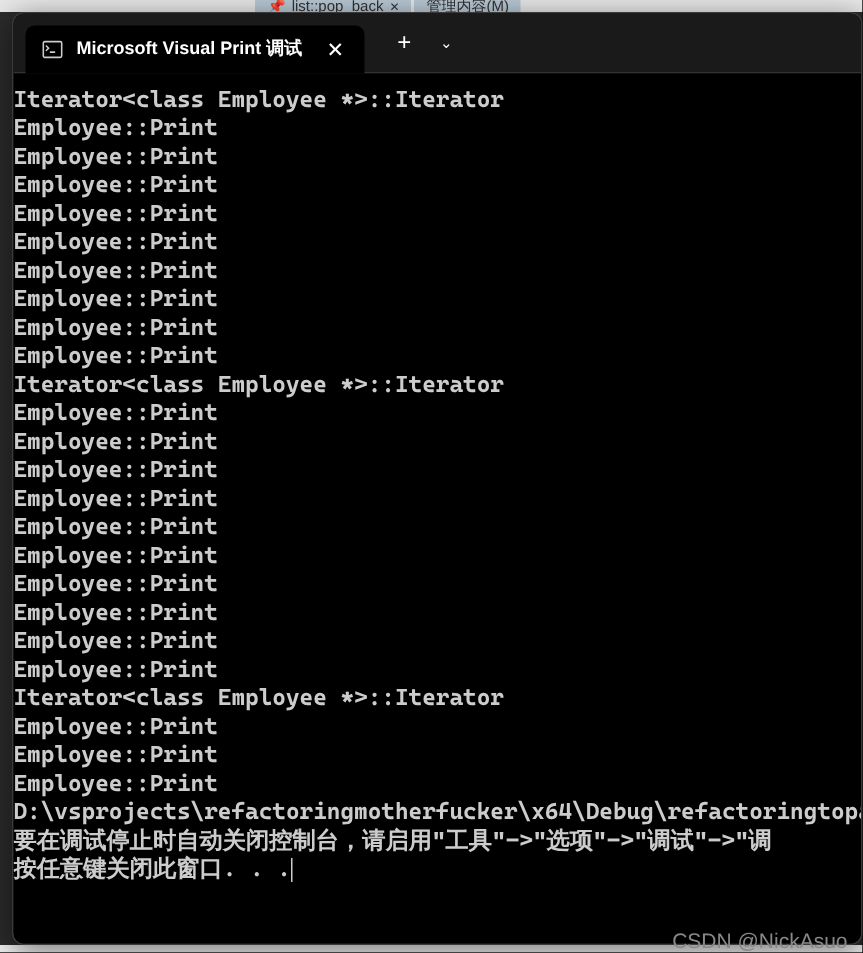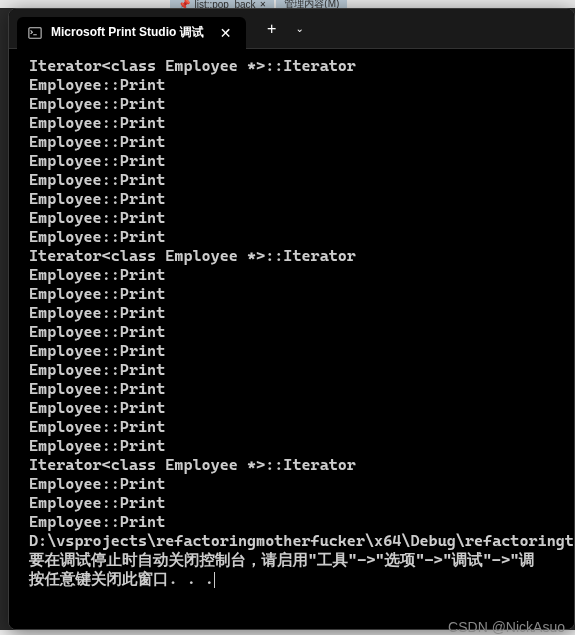--- a/index.html
+++ b/index.html
@@ -117,21 +117,21 @@
       width: 28px;
       height: 28px;
       display: flex;
       align-items: center;
       justify-content: center;
       cursor: pointer;
     }
     .console {
       flex: 1;
       background: #000;
-      padding: 8px 20px;
+      padding: 8px 0;
       font-family: "Cascadia Mono", "Consolas", monospace;
       font-size: 15.5px;
       font-weight: bold;
       line-height: 19px;
       color: #ccc;
       overflow: hidden;
       white-space: pre;
     }
     .console-line {
       white-space: pre;
@@ -179,21 +179,21 @@
 <div class="window">
   <div class="titlebar">
     <div class="tab">
       <span class="tab-icon">
         <svg viewBox="0 0 16 16">
             <rect x="1" y="2" width="14" height="12" rx="1" fill="none" stroke="#ccc" stroke-width="1.2"></rect>
             <path d="M3 5 L5 7 L3 9" fill="none" stroke="#ccc" stroke-width="1.2"></path>
             <line x1="6" y1="10" x2="10" y2="10" stroke="#ccc" stroke-width="1.2"></line>
           </svg>
       </span>
-      <span class="tab-title">Microsoft Print Studio 调试</span>
+      <span class="tab-title">Microsoft Visual Print 调试</span>
       <span class="tab-close">✕</span>
     </div>
     <span class="new-tab">+</span>
     <span class="dropdown">⌄</span>
   </div>
   <div class="console" id="console-container"><div class="console-line">Iterator&lt;class Employee *&gt;::Iterator</div><div class="console-line">Employee::Print</div><div class="console-line">Employee::Print</div><div class="console-line">Employee::Print</div><div class="console-line">Employee::Print</div><div class="console-line">Employee::Print</div><div class="console-line">Employee::Print</div><div class="console-line">Employee::Print</div><div class="console-line">Employee::Print</div><div class="console-line">Employee::Print</div><div class="console-line">Iterator&lt;class Employee *&gt;::Iterator</div><div class="console-line">Employee::Print</div><div class="console-line">Employee::Print</div><div class="console-line">Employee::Print</div><div class="console-line">Employee::Print</div><div class="console-line">Employee::Print</div><div class="console-line">Employee::Print</div><div class="console-line">Employee::Print</div><div class="console-line">Employee::Print</div><div class="console-line">Employee::Print</div><div class="console-line">Employee::Print</div><div class="console-line">Iterator&lt;class Employee *&gt;::Iterator</div><div class="console-line">Employee::Print</div><div class="console-line">Employee::Print</div><div class="console-line">Employee::Print</div><div class="console-line"></div><div class="console-line">D:\vsprojects\refactoringmotherfucker\x64\Debug\refactoringtopa</div><div class="console-line">要在调试停止时自动关闭控制台，请启用"工具"-&gt;"选项"-&gt;"调试"-&gt;"调</div><div class="console-line">按任意键关闭此窗口. . .<span class="cursor"></span></div></div>
 </div>
 
 <div class="watermark">CSDN @NickAsuo</div>
 

